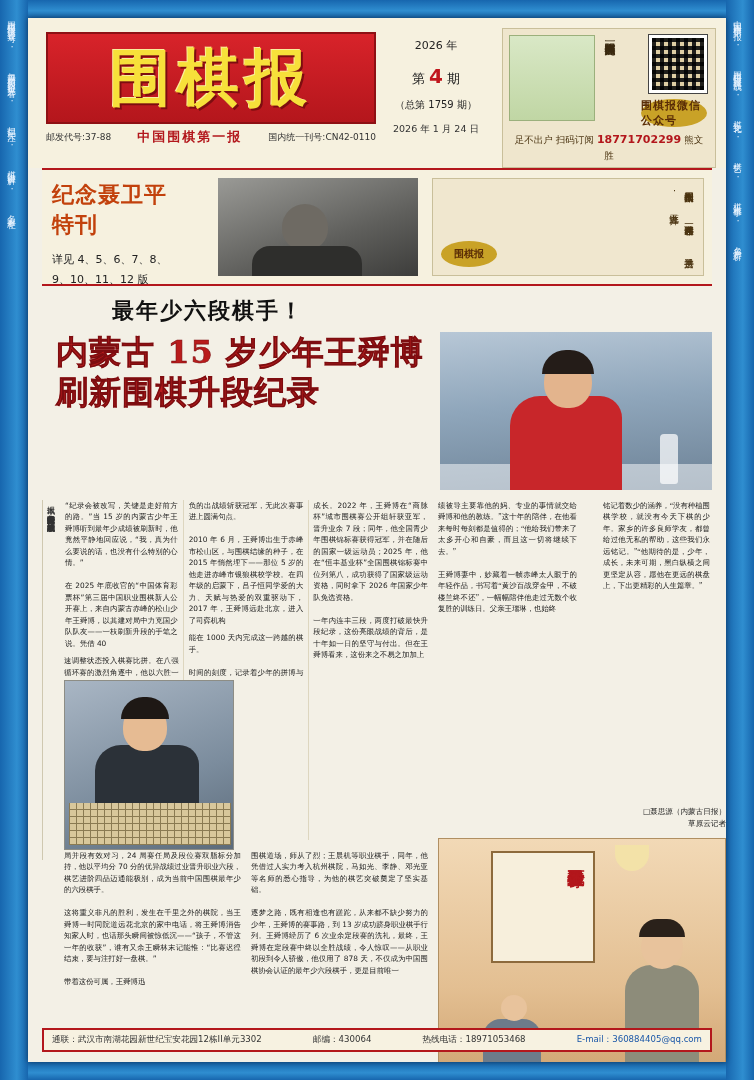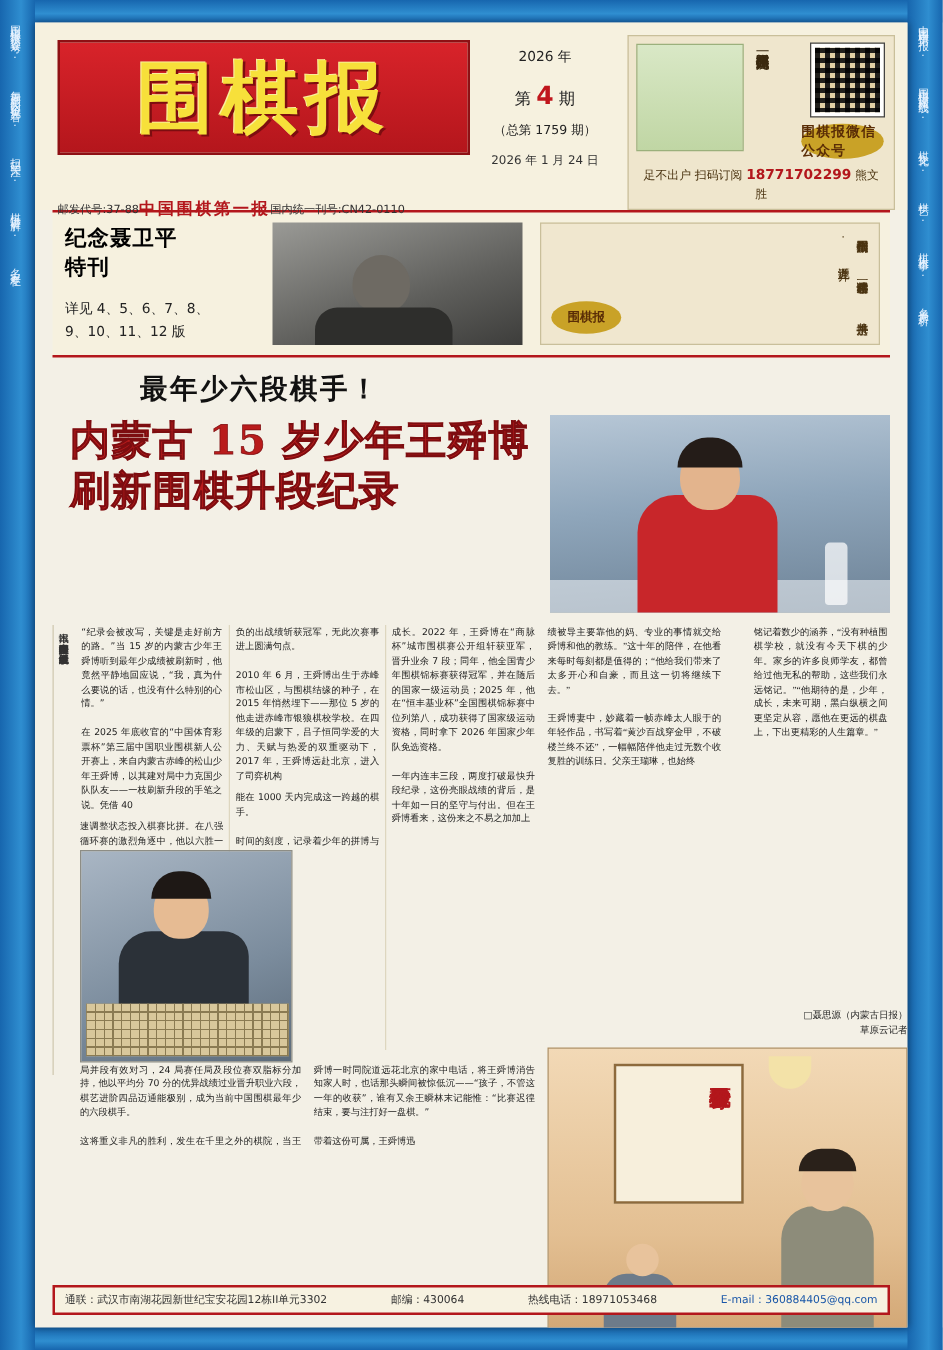--- a/index.html
+++ b/index.html
@@ -119,42 +119,42 @@
     letter-spacing:1px;
   }
   .mast-right .ad-lines {
     position:absolute; left:8px; bottom:4px; right:8px;
     font-size:9.5px; color:#4a3310; line-height:1.5;
     text-align:center;
   }
   .mast-right .ad-phone { color:#b3171c; font-weight:bold; font-size:11px; }
 
   .mast-strip {
-    position:absolute; left:18px; top:140px; width:330px;
-    display:flex; align-items:center;
+    position:absolute; left:18px; top:110px; width:330px;
+    display:flex; justify-content:space-between; align-items:center;
     font-size:9px; color:#333;
   }
   .mast-strip .center-red {
     color:#b3171c; font-size:13px; font-weight:bold; letter-spacing:2px;
   }
 
   
   .special-row {
     display:flex; height:118px;
     border-top:2px solid #b3171c;
     border-bottom:2px solid #b3171c;
     margin:0 14px;
     background:#f6f1df;
   }
   .sp-left {
     width:170px; padding:10px 6px 6px 10px;
   }
   .sp-title {
     font-family:"DejaVu Serif", serif;
-    font-weight:bold; font-size:17px; color:#000000; line-height:1.35;
+    font-weight:bold; font-size:22px; color:#c2410c; line-height:1.35;
     letter-spacing:1px;
   }
   .sp-sub { margin-top:12px; font-size:11px; color:#222; line-height:1.6; }
   .sp-photo {
     width:200px; margin:8px 6px;
     background:linear-gradient(160deg,#9a9a96,#5f5f5c 60%,#3d3d3b);
     position:relative; overflow:hidden;
   }
   .sp-photo .head {
     position:absolute; left:64px; top:26px; width:46px; height:46px;
@@ -412,20 +412,23 @@
       <div class="pg-hair"></div>
       <div class="pg-board"></div>
     </div>
 
     <div class="cols2 col-text">
       <p style="white-space:pre-line;margin:0 0 6px">局并段有效对习，24 局赛任局及段位赛双脂标分加持，他以平均分 70 分的优异战绩过业晋升职业六段，棋艺进阶四品迈通能极别，成为当前中国围棋最年少的六段棋手。
 
 这将重义非凡的胜利，发生在千里之外的棋院，当王舜博一时同院道远花北京的家中电话，将王舜博消告知家人时，也话那头瞬间被惊低沉——“孩子，不管这一年的收获”，谁有又余王瞬林末记能惟：“比赛迟徨结束，要与注打好一盘棋。”
 
 带着这份可属，王舜博迅</p>
+      <p style="white-space:pre-line;margin:0">围棋道场，师从了烈；王晨机等职业棋手，同年，他凭借过人实力考入杭州棋院，马如光、李静、邓光亚等名师的悉心指导，为他的棋艺突破奠定了坚实基础。
+
+逐梦之路，既有相逢也有蹉跎，从来都不缺少努力的少年，王舜博的赛事路，到 13 岁成功跻身职业棋手行列。王舜博经历了 6 次业余定段赛的洗礼，最终，王舜博在定段赛中终以全胜战绩，令人惊叹——从职业初段到令人骄傲，他仅用了 878 天，不仅成为中国围棋协会认证的最年少六段棋手，更是目前唯一</p>
     </div>
 
     <div class="col-right">
       <div class="cols-r col-text">
         <p style="white-space:pre-line;margin:0 0 6px">绩被导主要靠他的妈、专业的事情就交给舜博和他的教练。”这十年的陪伴，在他看来每时每刻都是值得的；“他给我们带来了太多开心和自豪，而且这一切将继续下去。”
 
 王舜博妻中，妙藏着一帧赤峰太人眼于的年轻作品，书写着“黄沙百战穿金甲，不破楼兰终不还”，一幅幅陪伴他走过无数个收复胜的训练日。父亲王瑞琳，也始终</p>
         <p style="white-space:pre-line;margin:16px">铭记着数少的涵养，“没有种植围棋学校，就没有今天下棋的少年。家乡的许多良师学友，都曾给过他无私的帮助，这些我们永远铭记。”“他期待的是，少年，成长，未来可期，黑白纵横之间更坚定从容，愿他在更远的棋盘上，下出更精彩的人生篇章。”</p>
       </div>
       <div class="byline">

